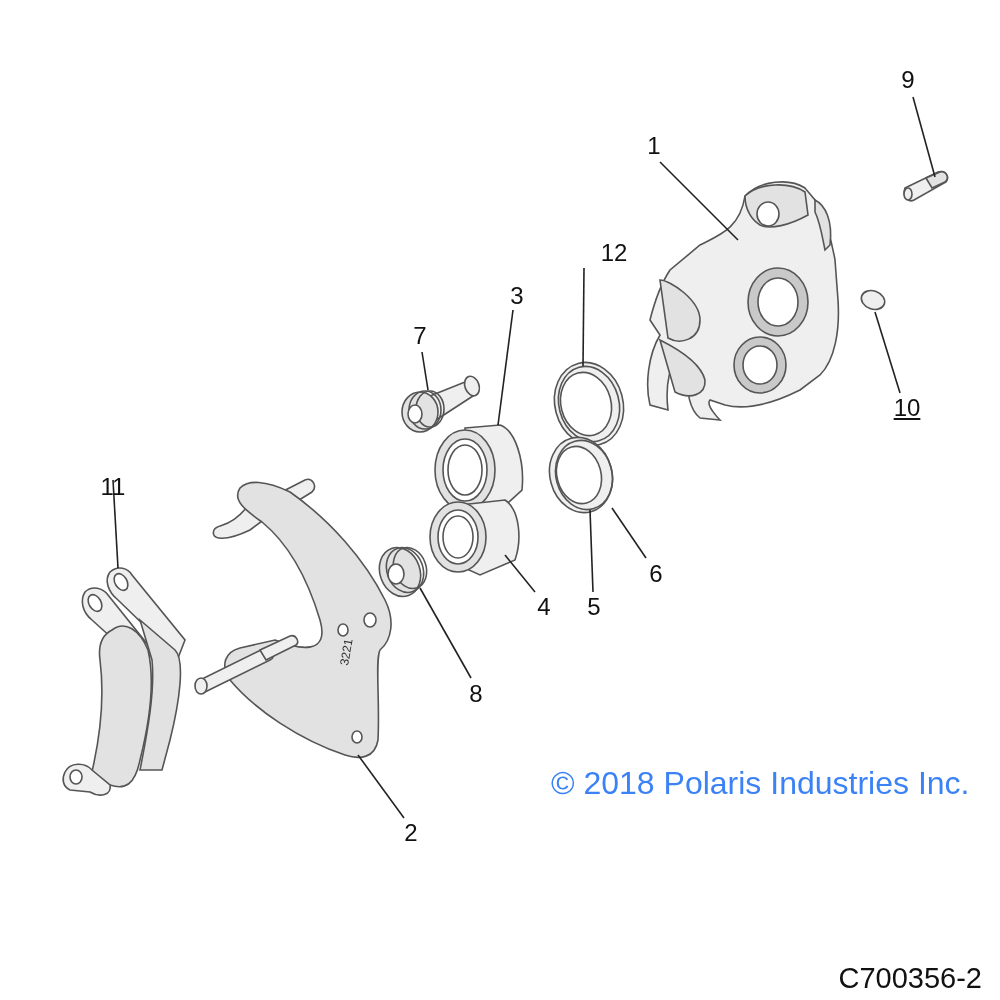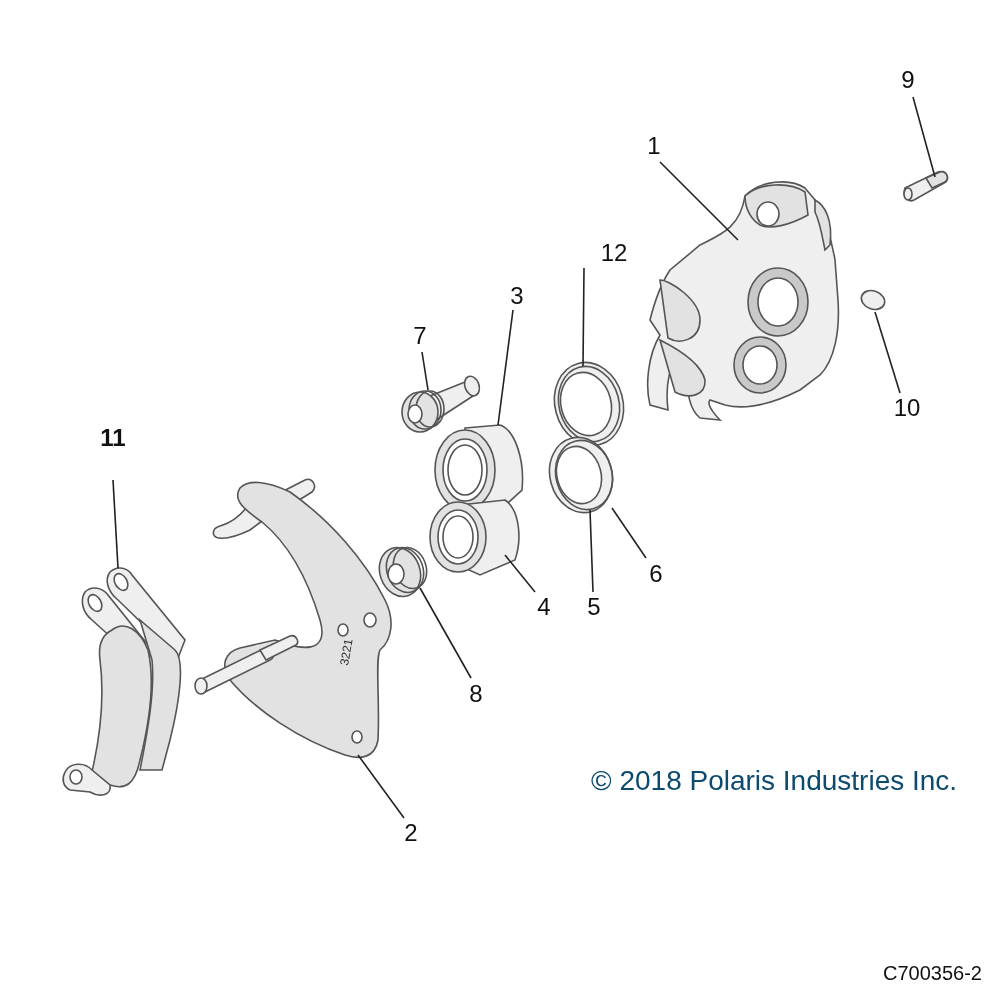--- a/index.html
+++ b/index.html
@@ -1,21 +1,21 @@
 <!DOCTYPE html>
 <html><head>
   <meta charset="utf-8">
   <style>
     html, body { margin: 0; padding: 0; background: #ffffff; }
     body { width: 1000px; height: 1000px; position: relative; overflow: hidden;
            font-family: "Liberation Sans", sans-serif; }
     #diagram { position: absolute; left: 0; top: 0; width: 1000px; height: 1000px; }
     .callout { position: absolute; font-size: 24px; color: #111; line-height: 1; transform: translate(-50%, -50%); }
-    .copyright { position: absolute; left: 551px; top: 765px; font-size: 28px; color: #0c4a6e; white-space: nowrap; margin-left: 40px; }
-    .figure-id { position: absolute; right: 18px; top: 962px; font-size: 20px; color: #111; }
+    .copyright { position: absolute; left: 551px; top: 765px; font-size: 32px; color: #3b82f6; white-space: nowrap; }
+    .figure-id { position: absolute; right: 18px; top: 962px; font-size: 29px; color: #111; }
     svg .part { fill: #e2e2e2; stroke: #555; stroke-width: 1.6; }
     svg .part-light { fill: #efefef; stroke: #555; stroke-width: 1.6; }
     svg .part-dark { fill: #c9c9c9; stroke: #555; stroke-width: 1.6; }
     svg .hole { fill: #ffffff; stroke: #555; stroke-width: 1.6; }
     svg .leader { stroke: #222; stroke-width: 1.6; fill: none; }
     svg .ring { fill: none; stroke: #555; stroke-width: 1.6; }
   </style>
 </head>
 <body>
 
@@ -128,18 +128,18 @@
 
 <div class="callout" style="left:654px; top:146px;">1</div>
 <div class="callout" style="left:411px; top:833px;">2</div>
 <div class="callout" style="left:517px; top:296px;">3</div>
 <div class="callout" style="left:544px; top:607px;">4</div>
 <div class="callout" style="left:594px; top:607px;">5</div>
 <div class="callout" style="left:656px; top:574px;">6</div>
 <div class="callout" style="left:420px; top:336px;">7</div>
 <div class="callout" style="left:476px; top:694px;">8</div>
 <div class="callout" style="left:908px; top:80px;">9</div>
-<div class="callout" style="left:907px; top:408px;">10</div>
-<div class="callout" style="left:113px; top:438px;font-weight:bold;">11</div>
+<div class="callout" style="left:907px; top:408px;text-decoration:underline;">10</div>
+<div class="callout" style="left:113px; top:487px;">11</div>
 <div class="callout" style="left:614px; top:253px;">12</div>
 
 <div class="copyright">© 2018 Polaris Industries Inc.</div>
 <div class="figure-id">C700356-2</div>
 
 </body></html>

